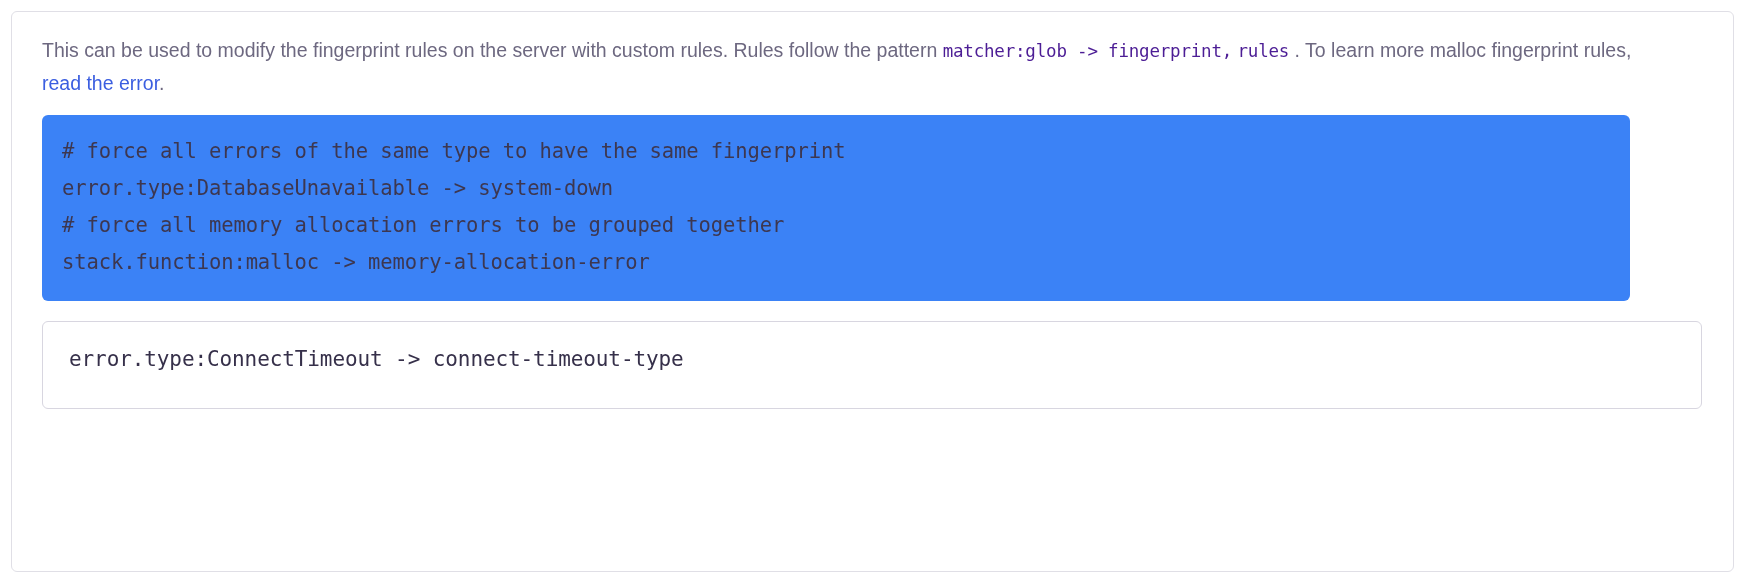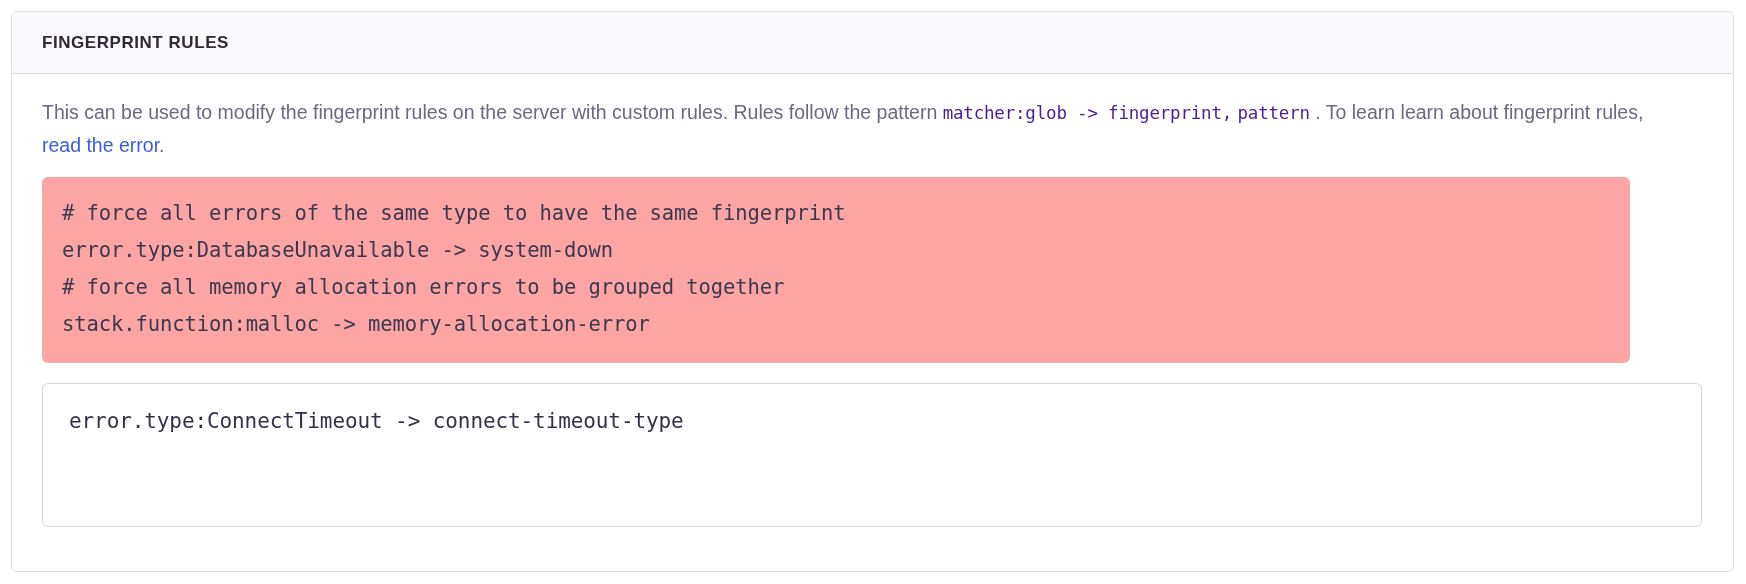--- a/index.html
+++ b/index.html
@@ -71,41 +71,41 @@
     color: #4c1d95;
     letter-spacing: -0.2px;
   }
 
   .description .docs-link {
     color: #3b5ee0;
     text-decoration: none;
   }
 
   .code-block {
-    background: #fca5a5;
+    background: #3b82f6;
     border-radius: 6px;
     padding: 18px 20px 20px 20px;
     margin: 0 0 20px 0;
     width: 1588px;
     box-sizing: border-box;
   }
 
   .code-block pre {
     margin: 0;
     font-family: "DejaVu Sans Mono", "Liberation Mono", monospace;
     font-size: 20.5px;
     line-height: 37px;
     color: #3d3750;
     white-space: pre;
     letter-spacing: -0.1px;
   }
 
   .rules-input {
     width: 1660px;
-    height: 144px;
+    height: 88px;
     box-sizing: border-box;
     background: #ffffff;
     border: 1px solid #d8d6e0;
     border-radius: 6px;
     padding: 22px 26px;
     font-family: "DejaVu Sans Mono", "Liberation Mono", monospace;
     font-size: 21px;
     line-height: 30px;
     color: #36304a;
     resize: none;
@@ -114,28 +114,25 @@
     letter-spacing: -0.1px;
     display: block;
   }
 </style>
 </head>
 <body>
 
 <div class="page">
   <section class="panel">
 
-    <header class="panel-header">
-      <h2 class="panel-title">FINGERPRINT RULES</h2>
-    </header>
 
     <div class="panel-body">
 
       <p class="description">
-        <span>This can be used to modify the fingerprint rules on the server with custom rules. Rules follow the pattern </span><code class="code-inline">matcher:glob -&gt; fingerprint,</code> <code class="code-inline">pattern</code><span> . To learn learn about fingerprint rules, </span><a class="docs-link" href="#">read the error</a><span>.</span>
+        <span>This can be used to modify the fingerprint rules on the server with custom rules. Rules follow the pattern </span><code class="code-inline">matcher:glob -&gt; fingerprint,</code> <code class="code-inline">rules</code><span> . To learn more malloc fingerprint rules, </span><a class="docs-link" href="#">read the error</a><span>.</span>
       </p>
 
       <div class="code-block">
         <pre># force all errors of the same type to have the same fingerprint
 error.type:DatabaseUnavailable -&gt; system-down
 # force all memory allocation errors to be grouped together
 stack.function:malloc -&gt; memory-allocation-error</pre>
       </div>
 
       <textarea class="rules-input" spellcheck="false" placeholder="" style="">error.type:ConnectTimeout -&gt; connect-timeout-type</textarea>

